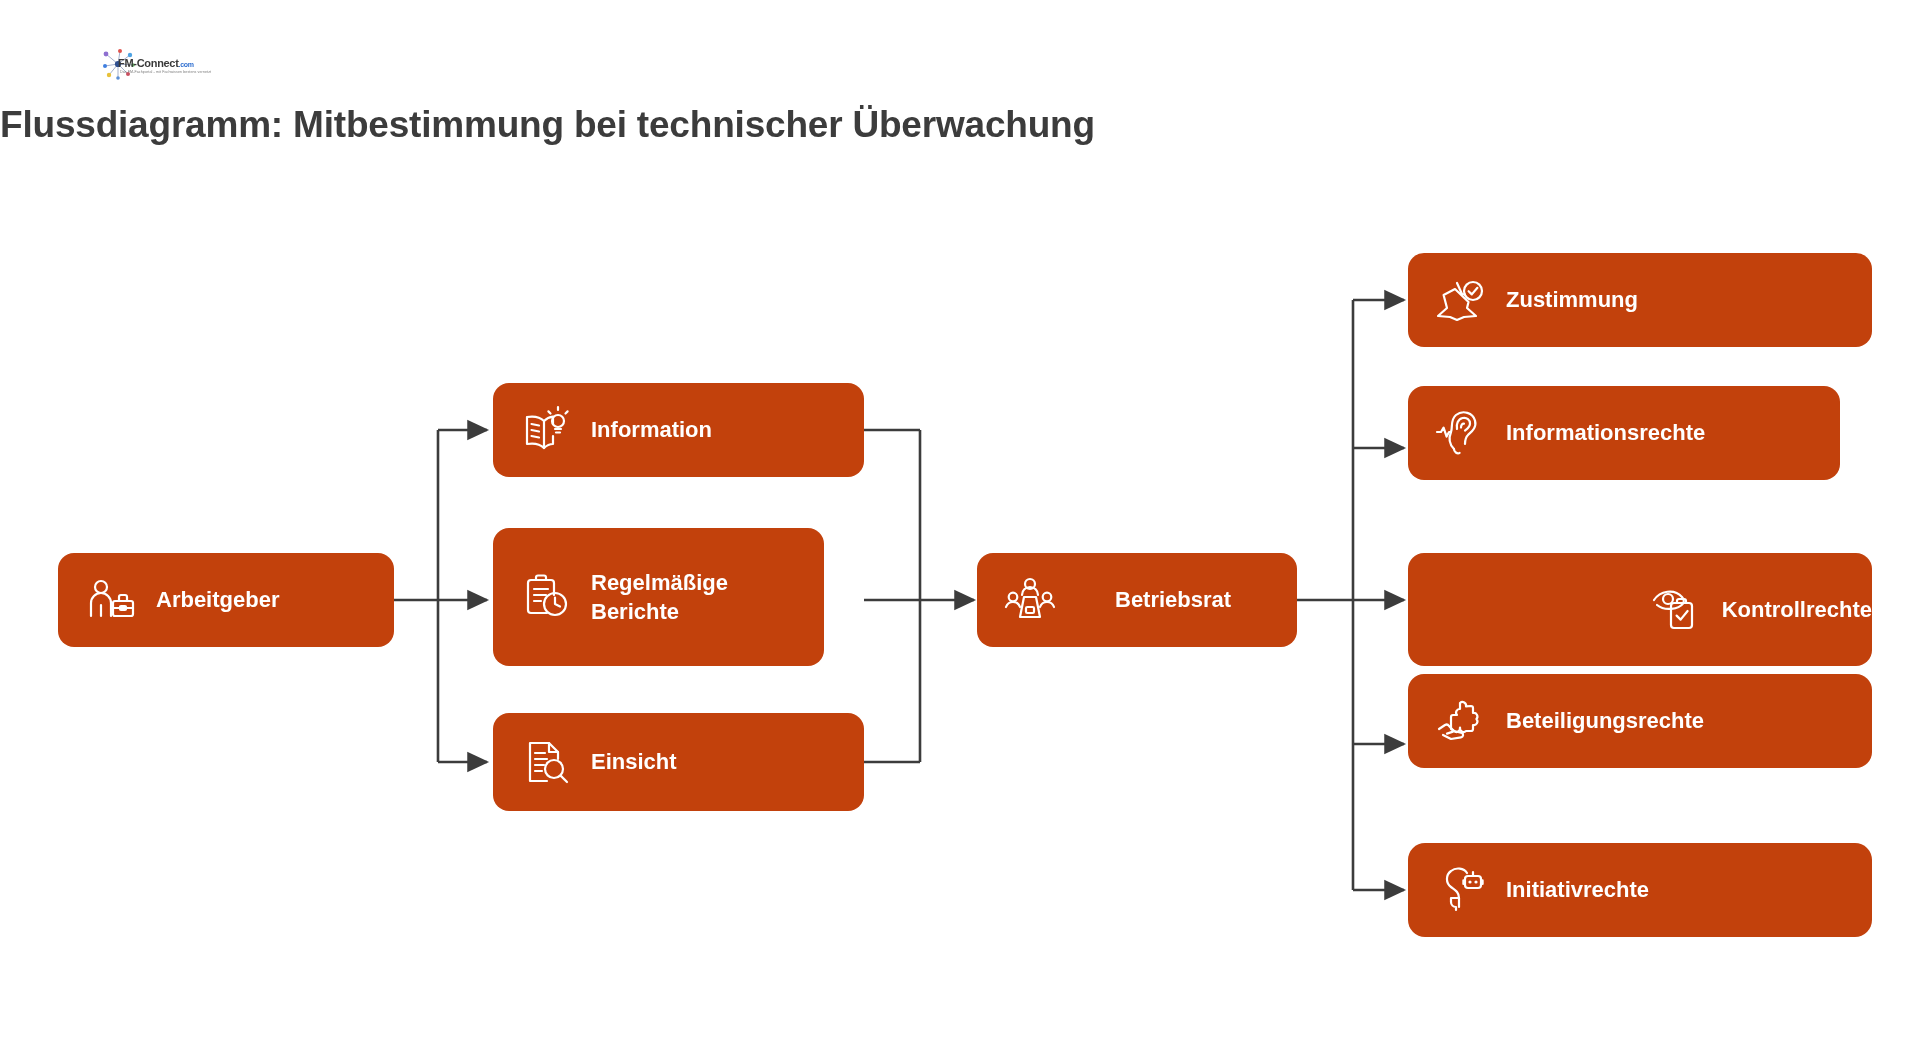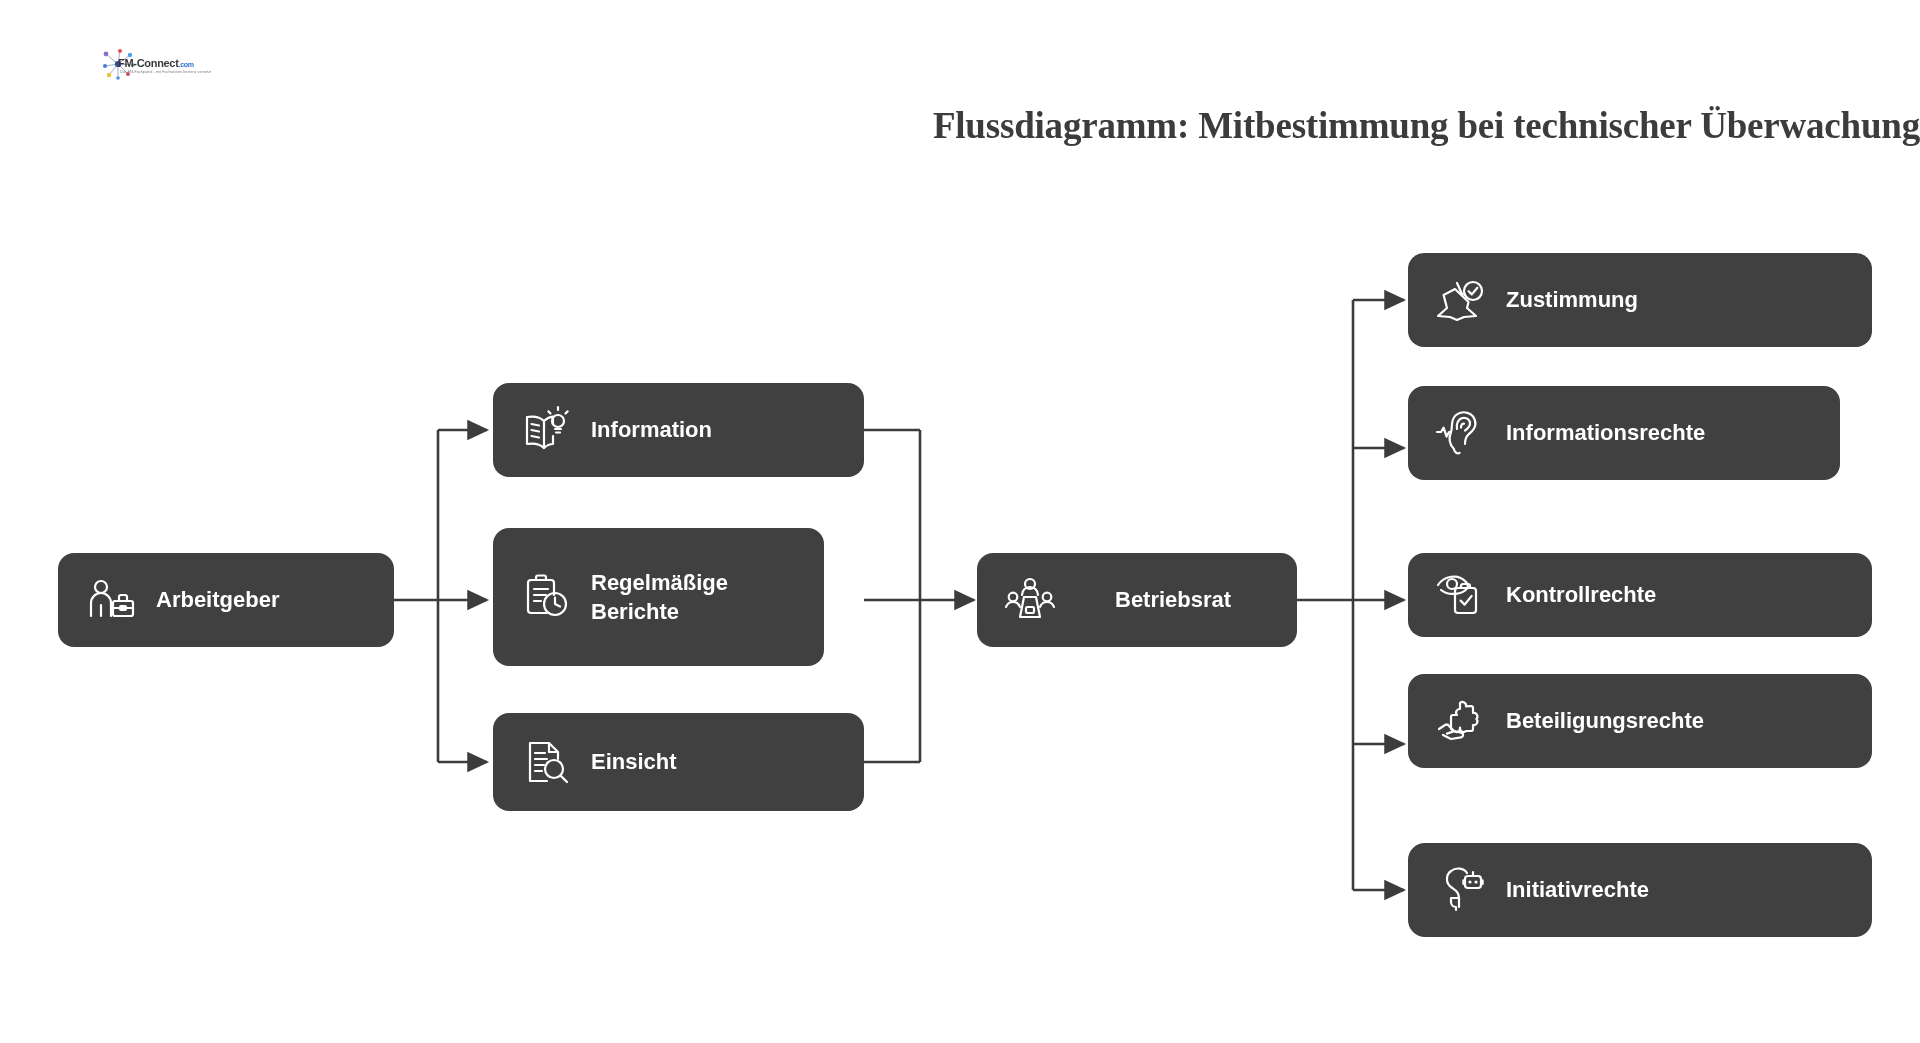--- a/index.html
+++ b/index.html
@@ -54,32 +54,32 @@
     white-space: nowrap;
     letter-spacing: 0.1px;
   }
 
   
   .title {
     position: absolute;
     left: 0;
     top: 104px;
     width: 1920px;
-    text-align: right;
+    text-align: left;
     font-size: 37px;
     font-weight: bold;
     color: #3c3c3c;
     letter-spacing: -0.2px;
-    font-family: Liberation Serif, serif;
+    font-family: Liberation Sans, sans-serif;
   }
 
   
   .node {
     position: absolute;
-    background: #404040;
+    background: #c2410c;
     border-radius: 16px;
     display: flex;
     align-items: center;
     box-sizing: border-box;
     padding-left: 26px;
   }
   .node .ico {
     flex: 0 0 auto;
     width: 54px;
     height: 54px;
@@ -266,21 +266,21 @@
         <path d="M19 42 C13 36 14 30 16 25 C18 20 15 13 21 8 C28 2.5 38 6 40 13.6 C42 21 36 25 33 28 C30.4 30.6 30 34 30 37"></path>
         <path d="M22 22 C21 17 23 12 27.6 11 C32 10 35 13 35 16.4 C35 20 32 22 30 23.6"></path>
         <path d="M26 20.6 C26 18 27.4 16.4 29 16.6"></path>
         <path d="M19 42 C19 45 22 47 24.6 46"></path>
         <path d="M2 25 L6 25 L8.6 20.6 L11.6 29.6 L14 25 L16 25"></path>
       </svg>
     </span>
     <span class="lbl">Informationsrechte</span>
   </div>
 
-  <div class="node" style="left:1408px; top:553px; width:464px; height:84px;">
+  <div class="node" style="left:1408px; top:553px; width:464px; height:113px;justify-content:flex-end;">
     <span class="ico">
       <svg viewBox="0 0 52 52" fill="none" stroke="#ffffff" stroke-width="2.2" stroke-linecap="round" stroke-linejoin="round">
         <path d="M3 16 C9 7 23 4 31 13 C33 15.4 33.4 17.6 32 19.6 C28 25 14 27.6 6 21"></path>
         <circle cx="17" cy="15" r="5"></circle>
         <path d="M23 44 L38 44 a3 3 0 0 0 3 -3 L41 22 a3 3 0 0 0 -3 -3 L23 19 a3 3 0 0 0 -3 3 L20 41 a3 3 0 0 0 3 3 Z"></path>
         <path d="M26 19 L26 17 a2 2 0 0 1 2 -2 h5 a2 2 0 0 1 2 2 L35 19"></path>
         <path d="M25.6 31.6 L29.6 35.6 L36.6 27"></path>
       </svg>
     </span>
     <span class="lbl">Kontrollrechte</span>

